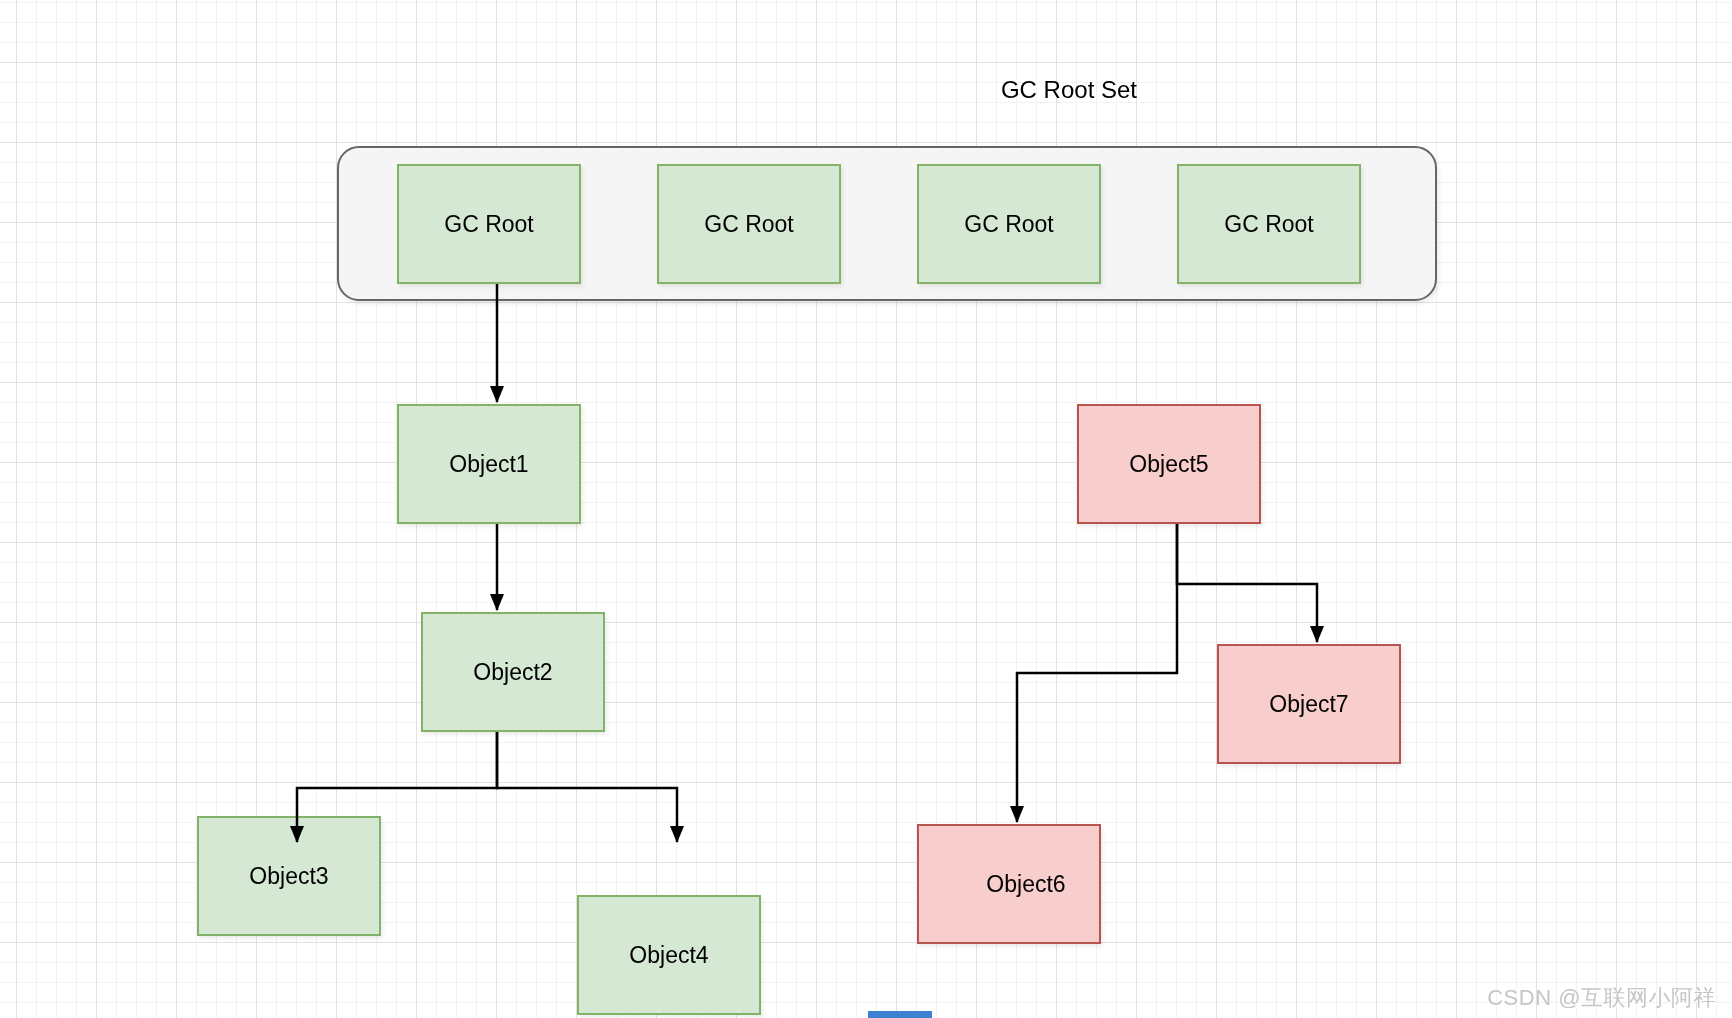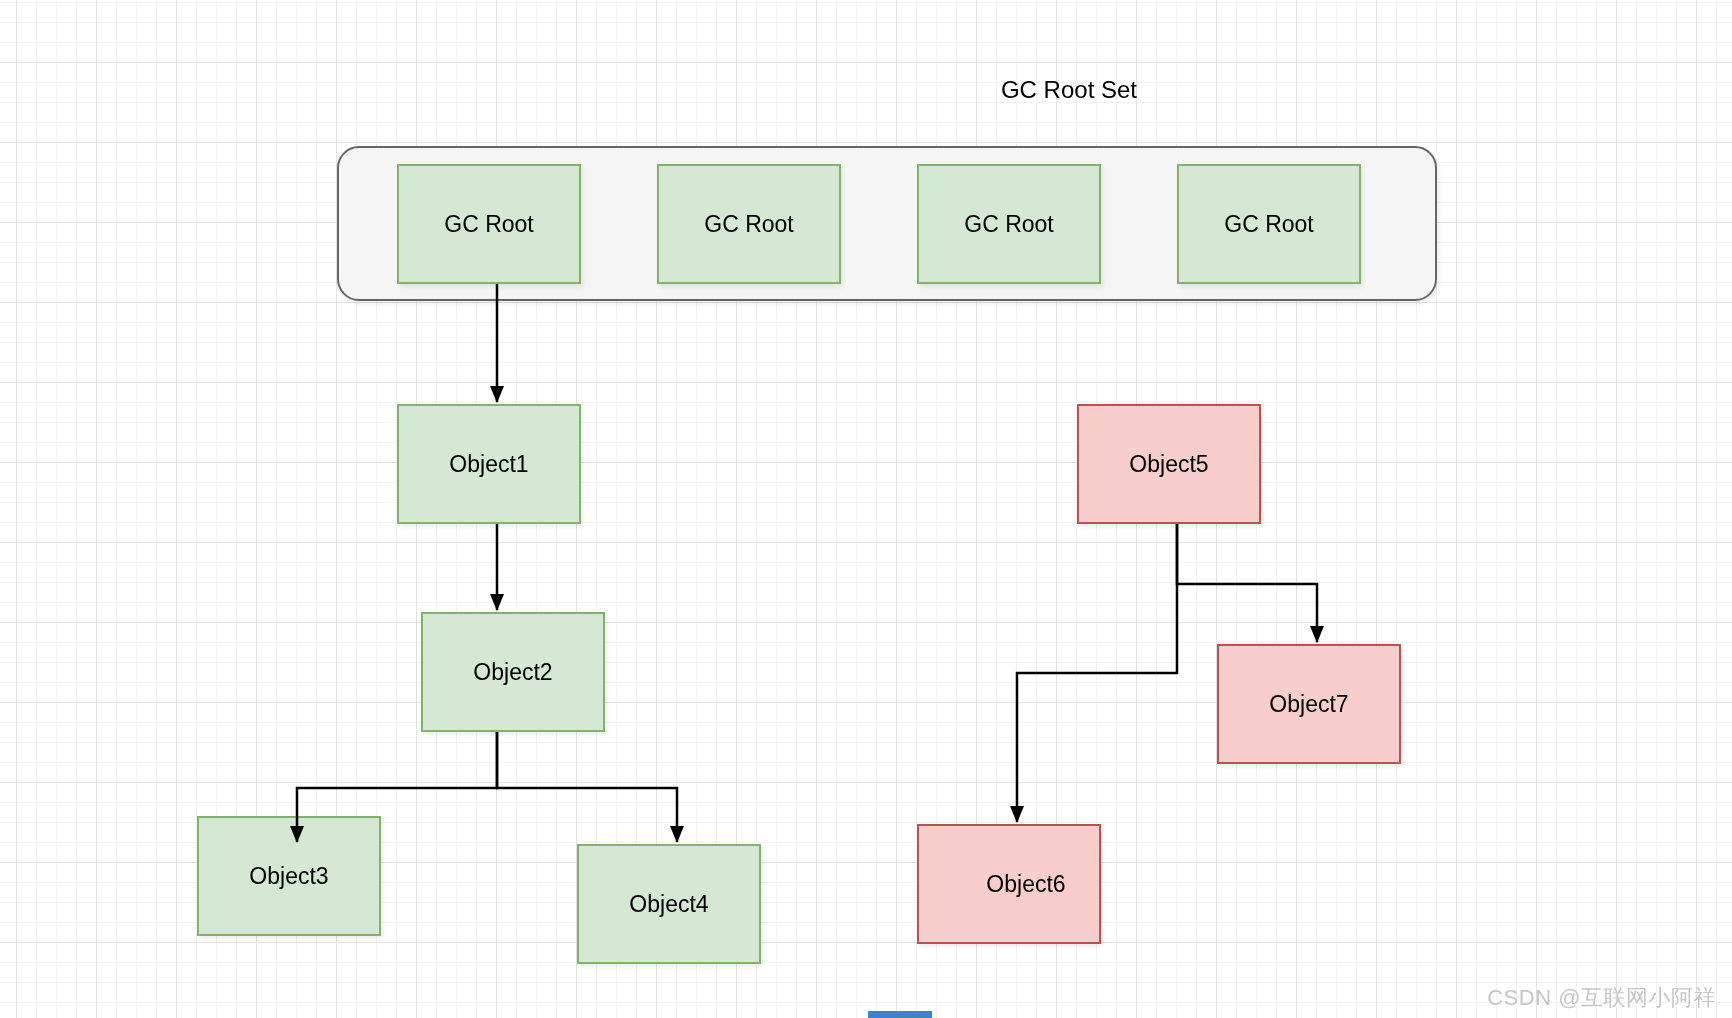--- a/index.html
+++ b/index.html
@@ -73,21 +73,21 @@
 
   <div class="node green" style="left:397px;top:404px;">
     <span>Object1</span>
   </div>
   <div class="node green" style="left:397px;top:612px;margin-left:24px;">
     <span>Object2</span>
   </div>
   <div class="node green" style="left:197px;top:816px;">
     <span>Object3</span>
   </div>
-  <div class="node green" style="left:577px;top:844px;">
+  <div class="node green" style="left:577px;top:895px;">
     <span>Object4</span>
   </div>
 
   <div class="node pink" style="left:1077px;top:404px;text-align:center;">
     <span>Object5</span>
   </div>
   <div class="node pink" style="left:917px;top:824px;padding-left:34px;">
     <span>Object6</span>
   </div>
   <div class="node pink" style="left:1217px;top:644px;">

